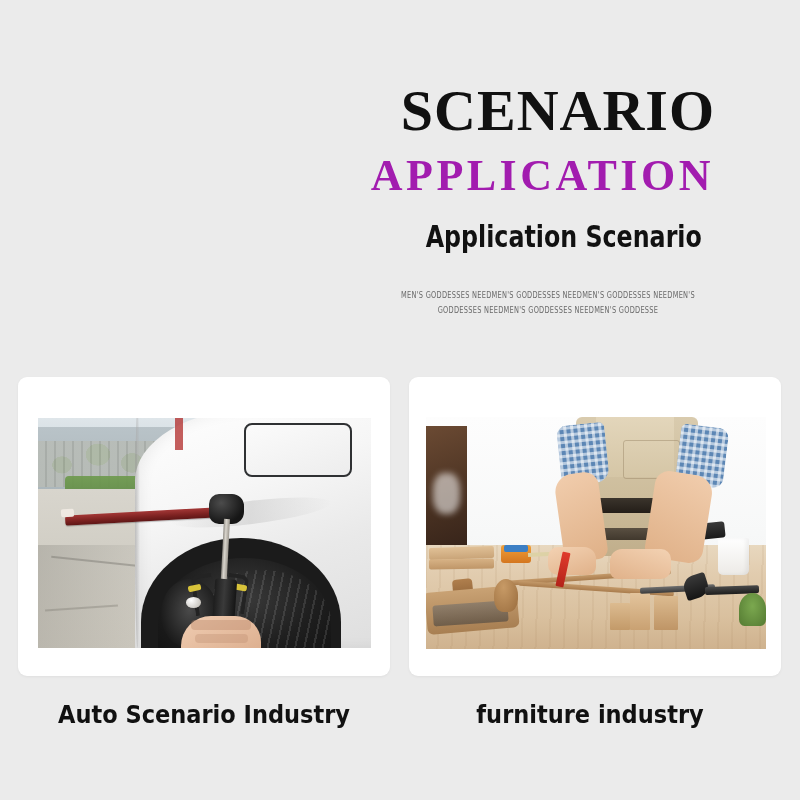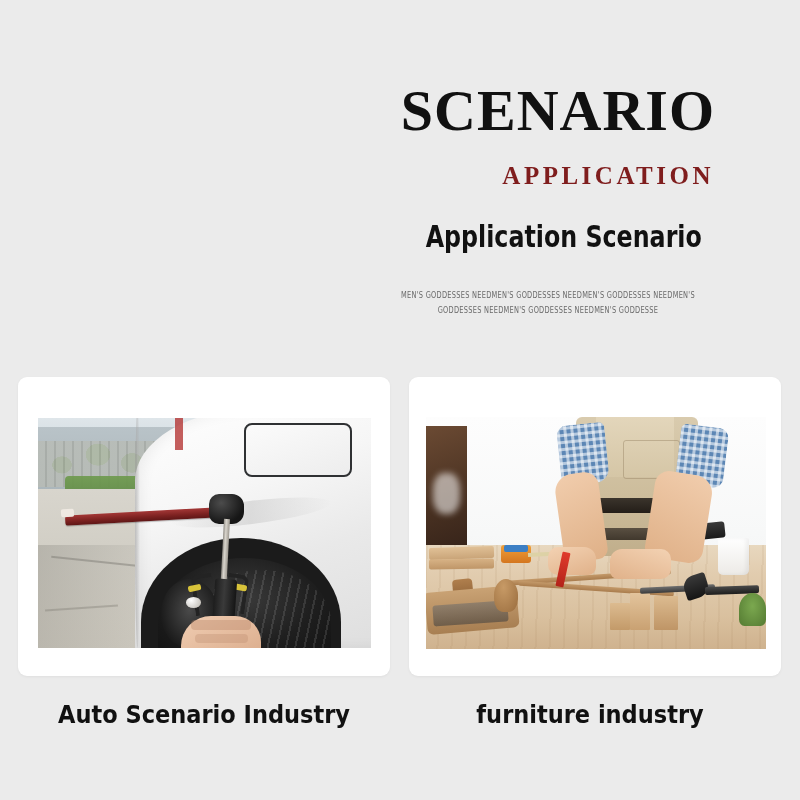--- a/index.html
+++ b/index.html
@@ -35,24 +35,24 @@
     color: #111111;
     text-align: right;
     white-space: nowrap;
   }
   .title-sub {
     position: absolute;
     right: 26px;
     top: 158px;
     font-family: "Liberation Serif", "DejaVu Serif", serif;
     font-weight: bold;
-    font-size: 25px;
+    font-size: 44px;
     line-height: 36px;
     letter-spacing: 3.5px;
-    color: #7f1d1d;
+    color: #a21caf;
     text-align: right;
     white-space: nowrap;
   }
   .title-cn {
     position: absolute;
     right: 38px;
     top: 220px;
     font-family: "Liberation Sans Narrow", "DejaVu Sans Condensed", "Liberation Sans", sans-serif;
     font-weight: bold;
     font-size: 30px;

